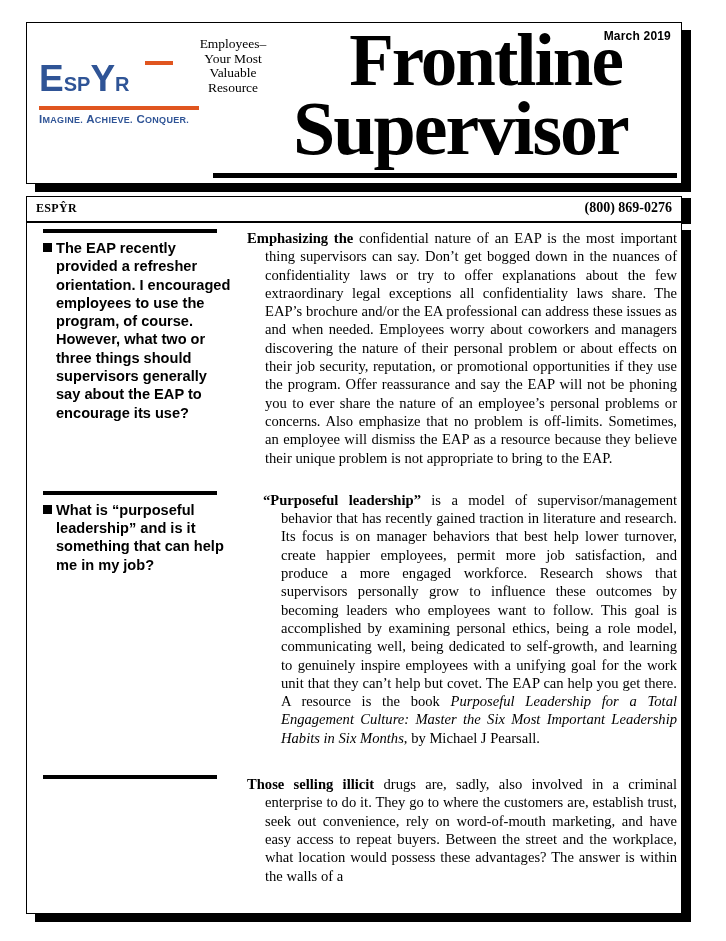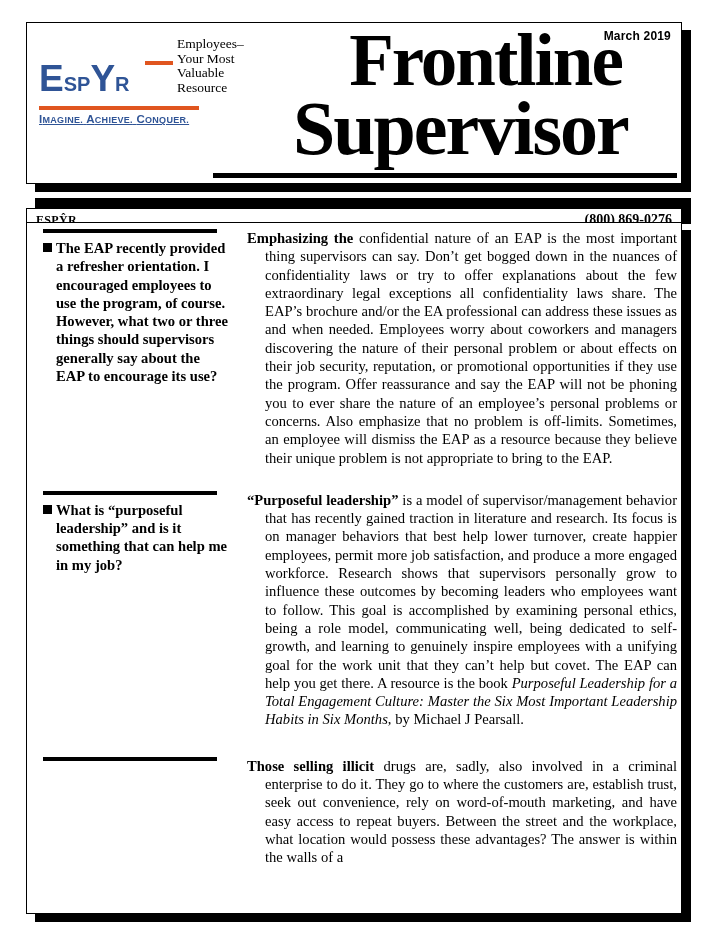--- a/index.html
+++ b/index.html
@@ -88,31 +88,30 @@
     margin-top: 2px;
   }
   .logo-tag {
     font-family: "Liberation Sans", sans-serif;
     font-weight: bold;
     color: #2F5496;
     font-size: 11.5px;
     letter-spacing: 0.3px;
     margin-top: 3px;
     white-space: nowrap;
-    text-decoration: underline;
   }
   .logo-tag .sml { font-size: 9px; }
 
   
   .kicker {
     position: absolute;
     left: 150px;
     top: 14px;
     width: 112px;
-    text-align: left;
+    text-align: center;
     font-family: "Liberation Serif", serif;
     font-size: 13.5px;
     line-height: 14.5px;
     color: #000;
   }
 
   
   .title-wrap {
     position: absolute;
     left: 266px;
@@ -154,21 +153,21 @@
     position: absolute;
     left: 35px;
     top: 198px;
     width: 656px;
     height: 26px;
     background: #000000;
   }
   .contact-bar {
     position: absolute;
     left: 26px;
-    top: 208px;
+    top: 196px;
     width: 656px;
     height: 26px;
     background: #ffffff;
     border: 1px solid #000000;
     box-sizing: border-box;
   }
   .contact-left {
     position: absolute;
     left: 9px;
     top: 4px;
@@ -228,21 +227,21 @@
     padding-right: 4px;
   }
 
   .q-rule {
     width: 174px;
     height: 4px;
     background: #000;
     margin-left: 0px;
   }
   .q-text {
-    font-family: Liberation Serif, serif;
+    font-family: Liberation Sans, sans-serif;
     font-weight: bold;
     font-size: 14.6px;
     line-height: 18.3px;
     color: #000;
     margin-top: 6px;
     text-indent: -13px;
     padding-left: 13px;
   }
   .bullet {
     display: inline-block;
@@ -265,21 +264,21 @@
   }
   .a-text .lead { font-weight: bold; }
   .a-text .indent-block {
     display: block;
     padding-left: 18px;
     text-indent: -18px;
   }
   .a-text i { font-style: italic; }
 
   .row1 { padding-top: 6px; }
-  .row2 { padding-top: 6px; }
+  .row2 { padding-top: 6px; gap: 16px; }
   .row3 { padding-top: 6px; }
 </style>
 </head>
 <body>
 
 <div class="page">
 
   <div class="masthead-shadow"></div>
   <div class="masthead">
 

